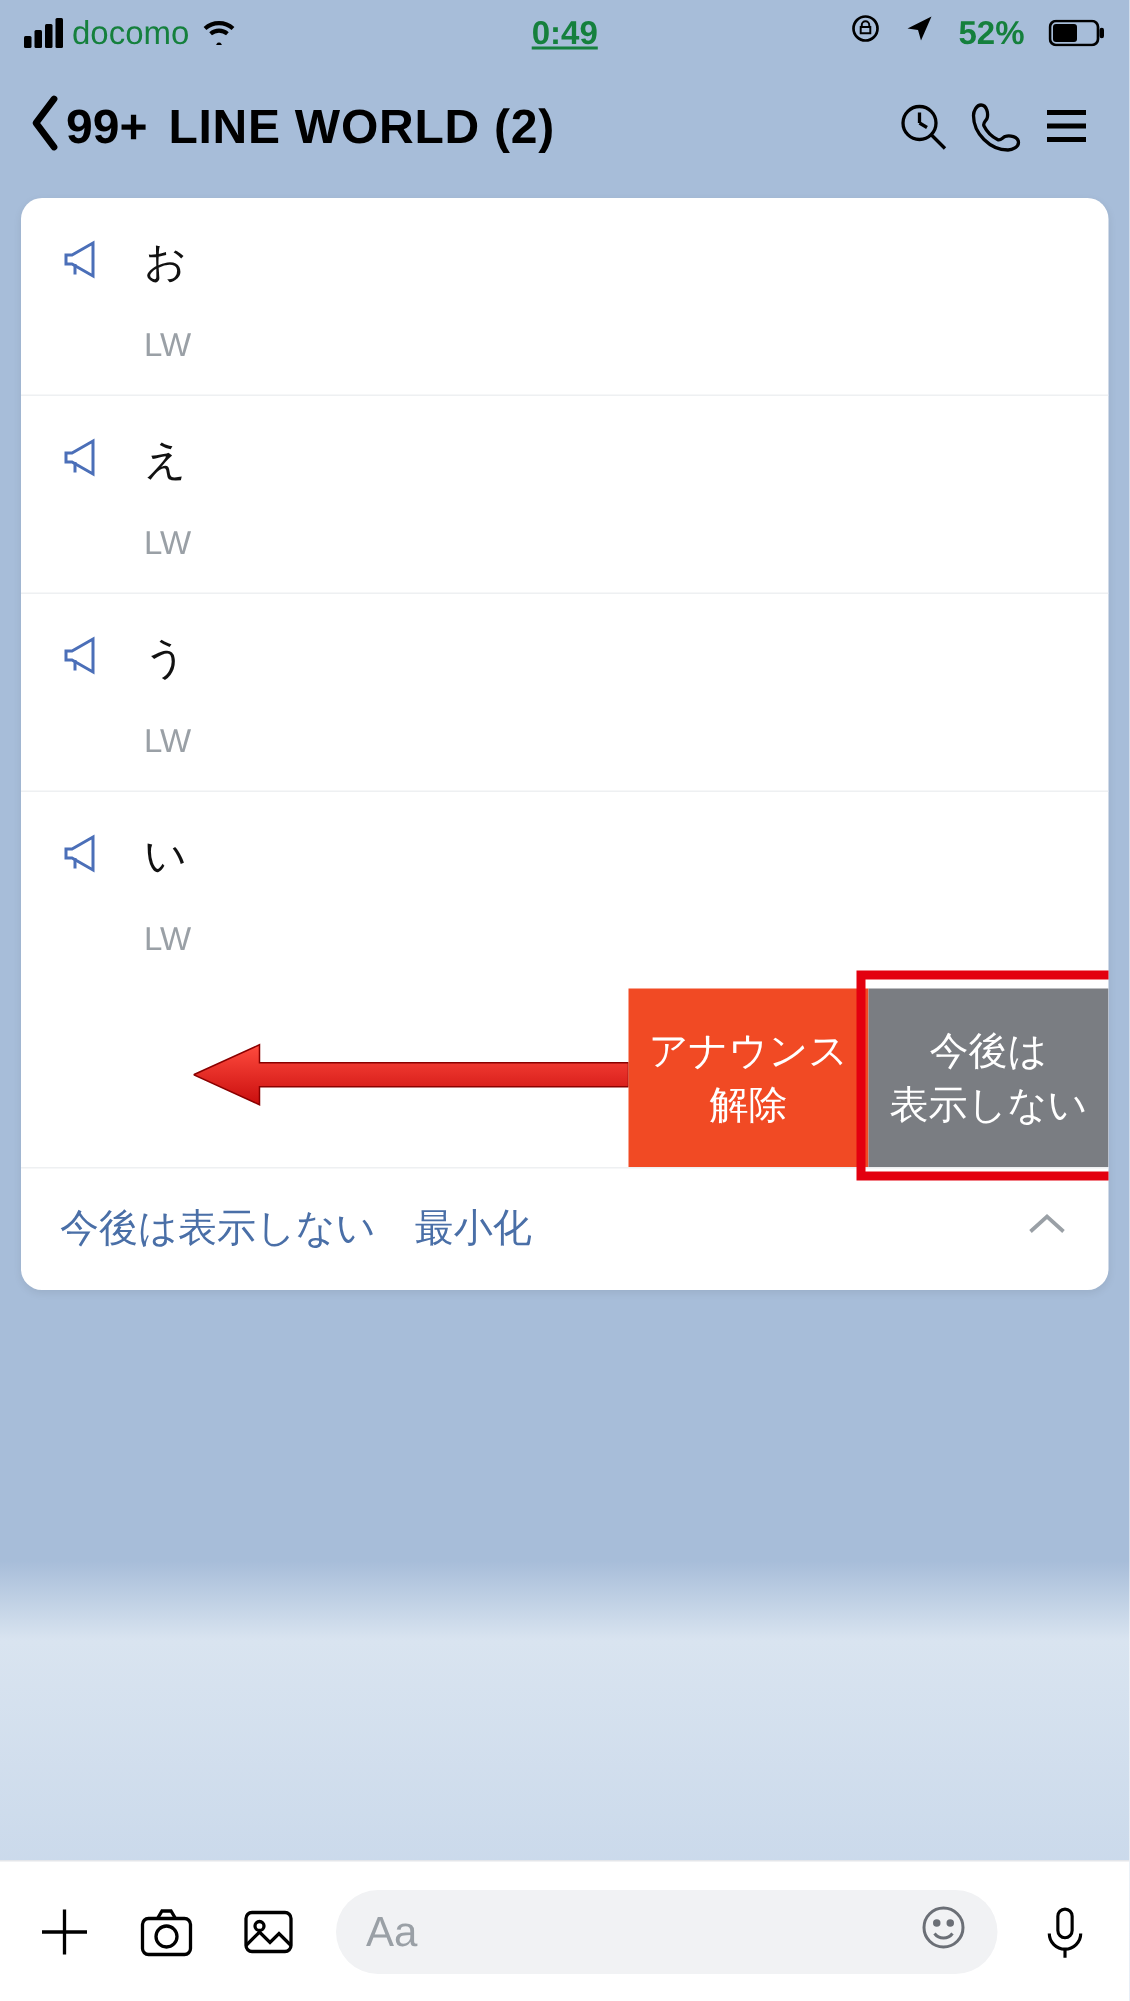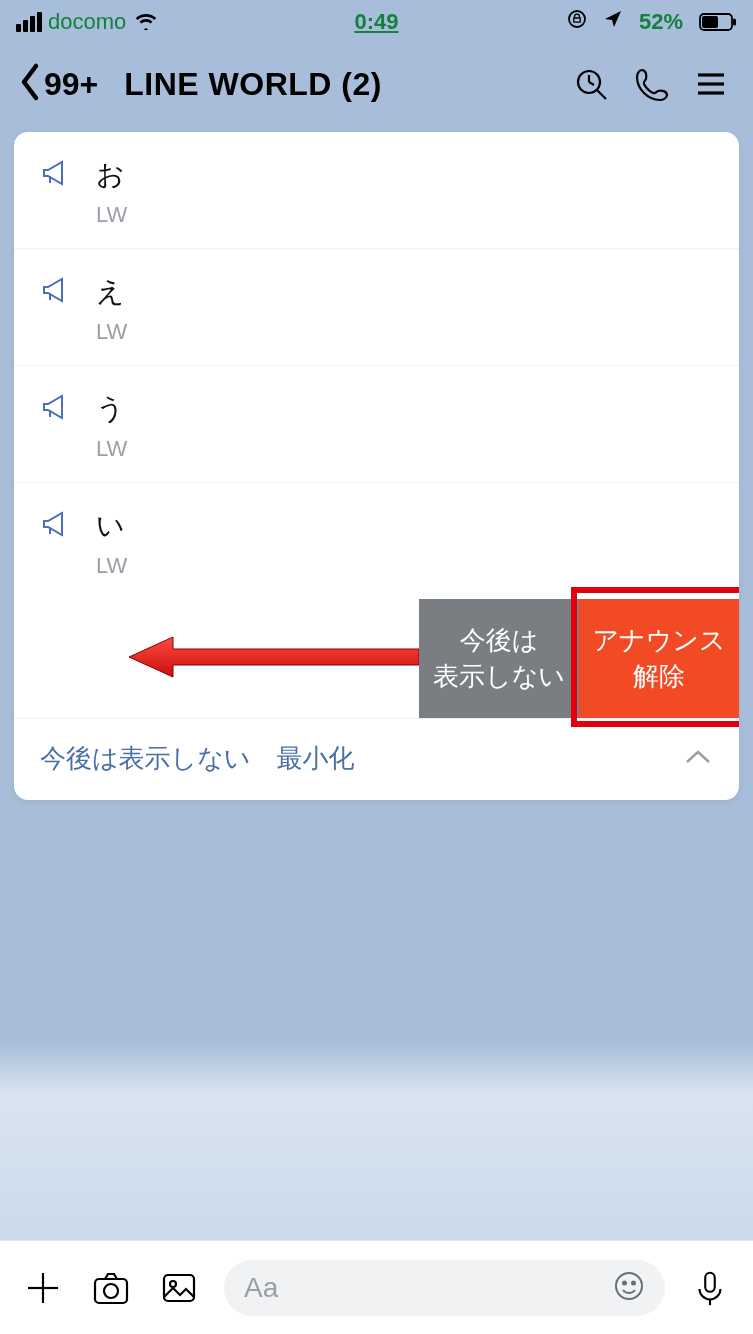--- a/index.html
+++ b/index.html
@@ -12,37 +12,37 @@
   .status-right { display: flex; align-items: center; gap: 16px; }
   .signal-bars { display: flex; align-items: flex-end; gap: 2px; }
   .signal-bars span { width: 5px; background: #000; border-radius: 1px; }
   .signal-bars span:nth-child(1){height:8px;} .signal-bars span:nth-child(2){height:12px;} .signal-bars span:nth-child(3){height:16px;} .signal-bars span:nth-child(4){height:20px;}
   .carrier { font-size: 22px; font-weight: 500; }
   .wifi-icon svg { width: 28px; height: 22px; }
   .status-time { position:absolute; left:50%; transform:translateX(-50%); font-size: 22px; font-weight: 600; text-decoration: underline; }
   .battery-icon { display:flex; align-items:center; }
 
   
-  .header { height: 80px; display: flex; align-items: center; padding: 0 18px; gap: 12px; }
+  .header { height: 80px; display: flex; align-items: center; padding: 0 18px; }
   .back-group { display:flex; align-items:center; gap:2px; }
   .chevron-left svg { width: 24px; height: 40px; stroke:#000; }
   .badge-count { font-size: 32px; font-weight: 700; }
   .chat-title { font-size: 32px; font-weight: 700; margin-left: 14px; flex: 0 0 auto; letter-spacing: .5px;}
   .header-spacer { flex: 1; }
   .header-icon { width: 48px; height: 48px; display:flex; align-items:center; justify-content:center; }
   .header-icon svg { width: 36px; height: 36px; stroke:#000; fill:none; stroke-width:2.2; }
   .menu-icon svg { stroke-width:3.2; }
 
   
   .card { background: #fff; margin: 8px 14px 0; border-radius: 14px; overflow: hidden; box-shadow: 0 2px 6px rgba(0,0,0,.08); }
   .ann-item { display:flex; align-items:flex-start; padding: 24px 26px 20px; border-bottom: 1px solid #eef0f2; gap: 22px; }
   .ann-icon svg { width: 34px; height: 34px; stroke:#4b6fb8; fill:none; stroke-width:2; }
   .ann-texts { display:flex; flex-direction:column; gap:8px;}
   .ann-msg { font-size: 28px; color:#111; font-weight:500;}
-  .ann-sender { font-size: 22px; color:#9aa0a6; }
+  .ann-sender { font-size: 22px; color:#9aa0a6;margin-top:15px; }
 
   
   .swipe-row { position:relative; height: 120px; border-bottom:1px solid #eef0f2; display:flex; align-items:center; }
   .arrow-annot { position:absolute; left:115px; top:50%; transform:translateY(-50%); }
   .swipe-actions { position:absolute; right:0; top:0; bottom:0; display:flex; }
   .swipe-btn { width:160px; display:flex; align-items:center; justify-content:center; color:#fff; font-size:26px; line-height:1.35; text-align:center; padding:0 8px;}
   .swipe-gray { background:#7a7d82; }
   .swipe-red { background:#f14a24; }
   .highlight-box { position:absolute; border:6px solid #e3000f; pointer-events:none; }
 
@@ -184,27 +184,27 @@
         <defs>
             <linearGradient id="ag" x1="0" y1="0" x2="0" y2="1">
               <stop offset="0" stop-color="#ff4b3e"></stop>
               <stop offset="1" stop-color="#c90e0e"></stop>
             </linearGradient>
           </defs>
         <polygon points="0,22 44,2 44,14 290,14 290,30 44,30 44,42" fill="url(#ag)" stroke="#8a0000" stroke-width="1"></polygon>
       </svg>
     </div>
     <div class="swipe-actions">
+      <div class="swipe-btn swipe-red">
+          <span style="white-space:pre-line;">アナウンス
+解除</span>
+        </div>
       <div class="swipe-btn swipe-gray">
           <span style="white-space:pre-line;">今後は
 表示しない</span>
-        </div>
-      <div class="swipe-btn swipe-red">
-          <span style="white-space:pre-line;">アナウンス
-解除</span>
         </div>
     </div>
     <div class="highlight-box" style="left:557px; top:-12px; width:176px; height:140px;"></div>
   </div>
 
   <div class="card-footer">
     <span class="link-text">今後は表示しない</span>
     <span class="link-text">最小化</span>
     <div class="footer-spacer"></div>
     <span class="chevron-up"><svg viewBox="0 0 30 20">

